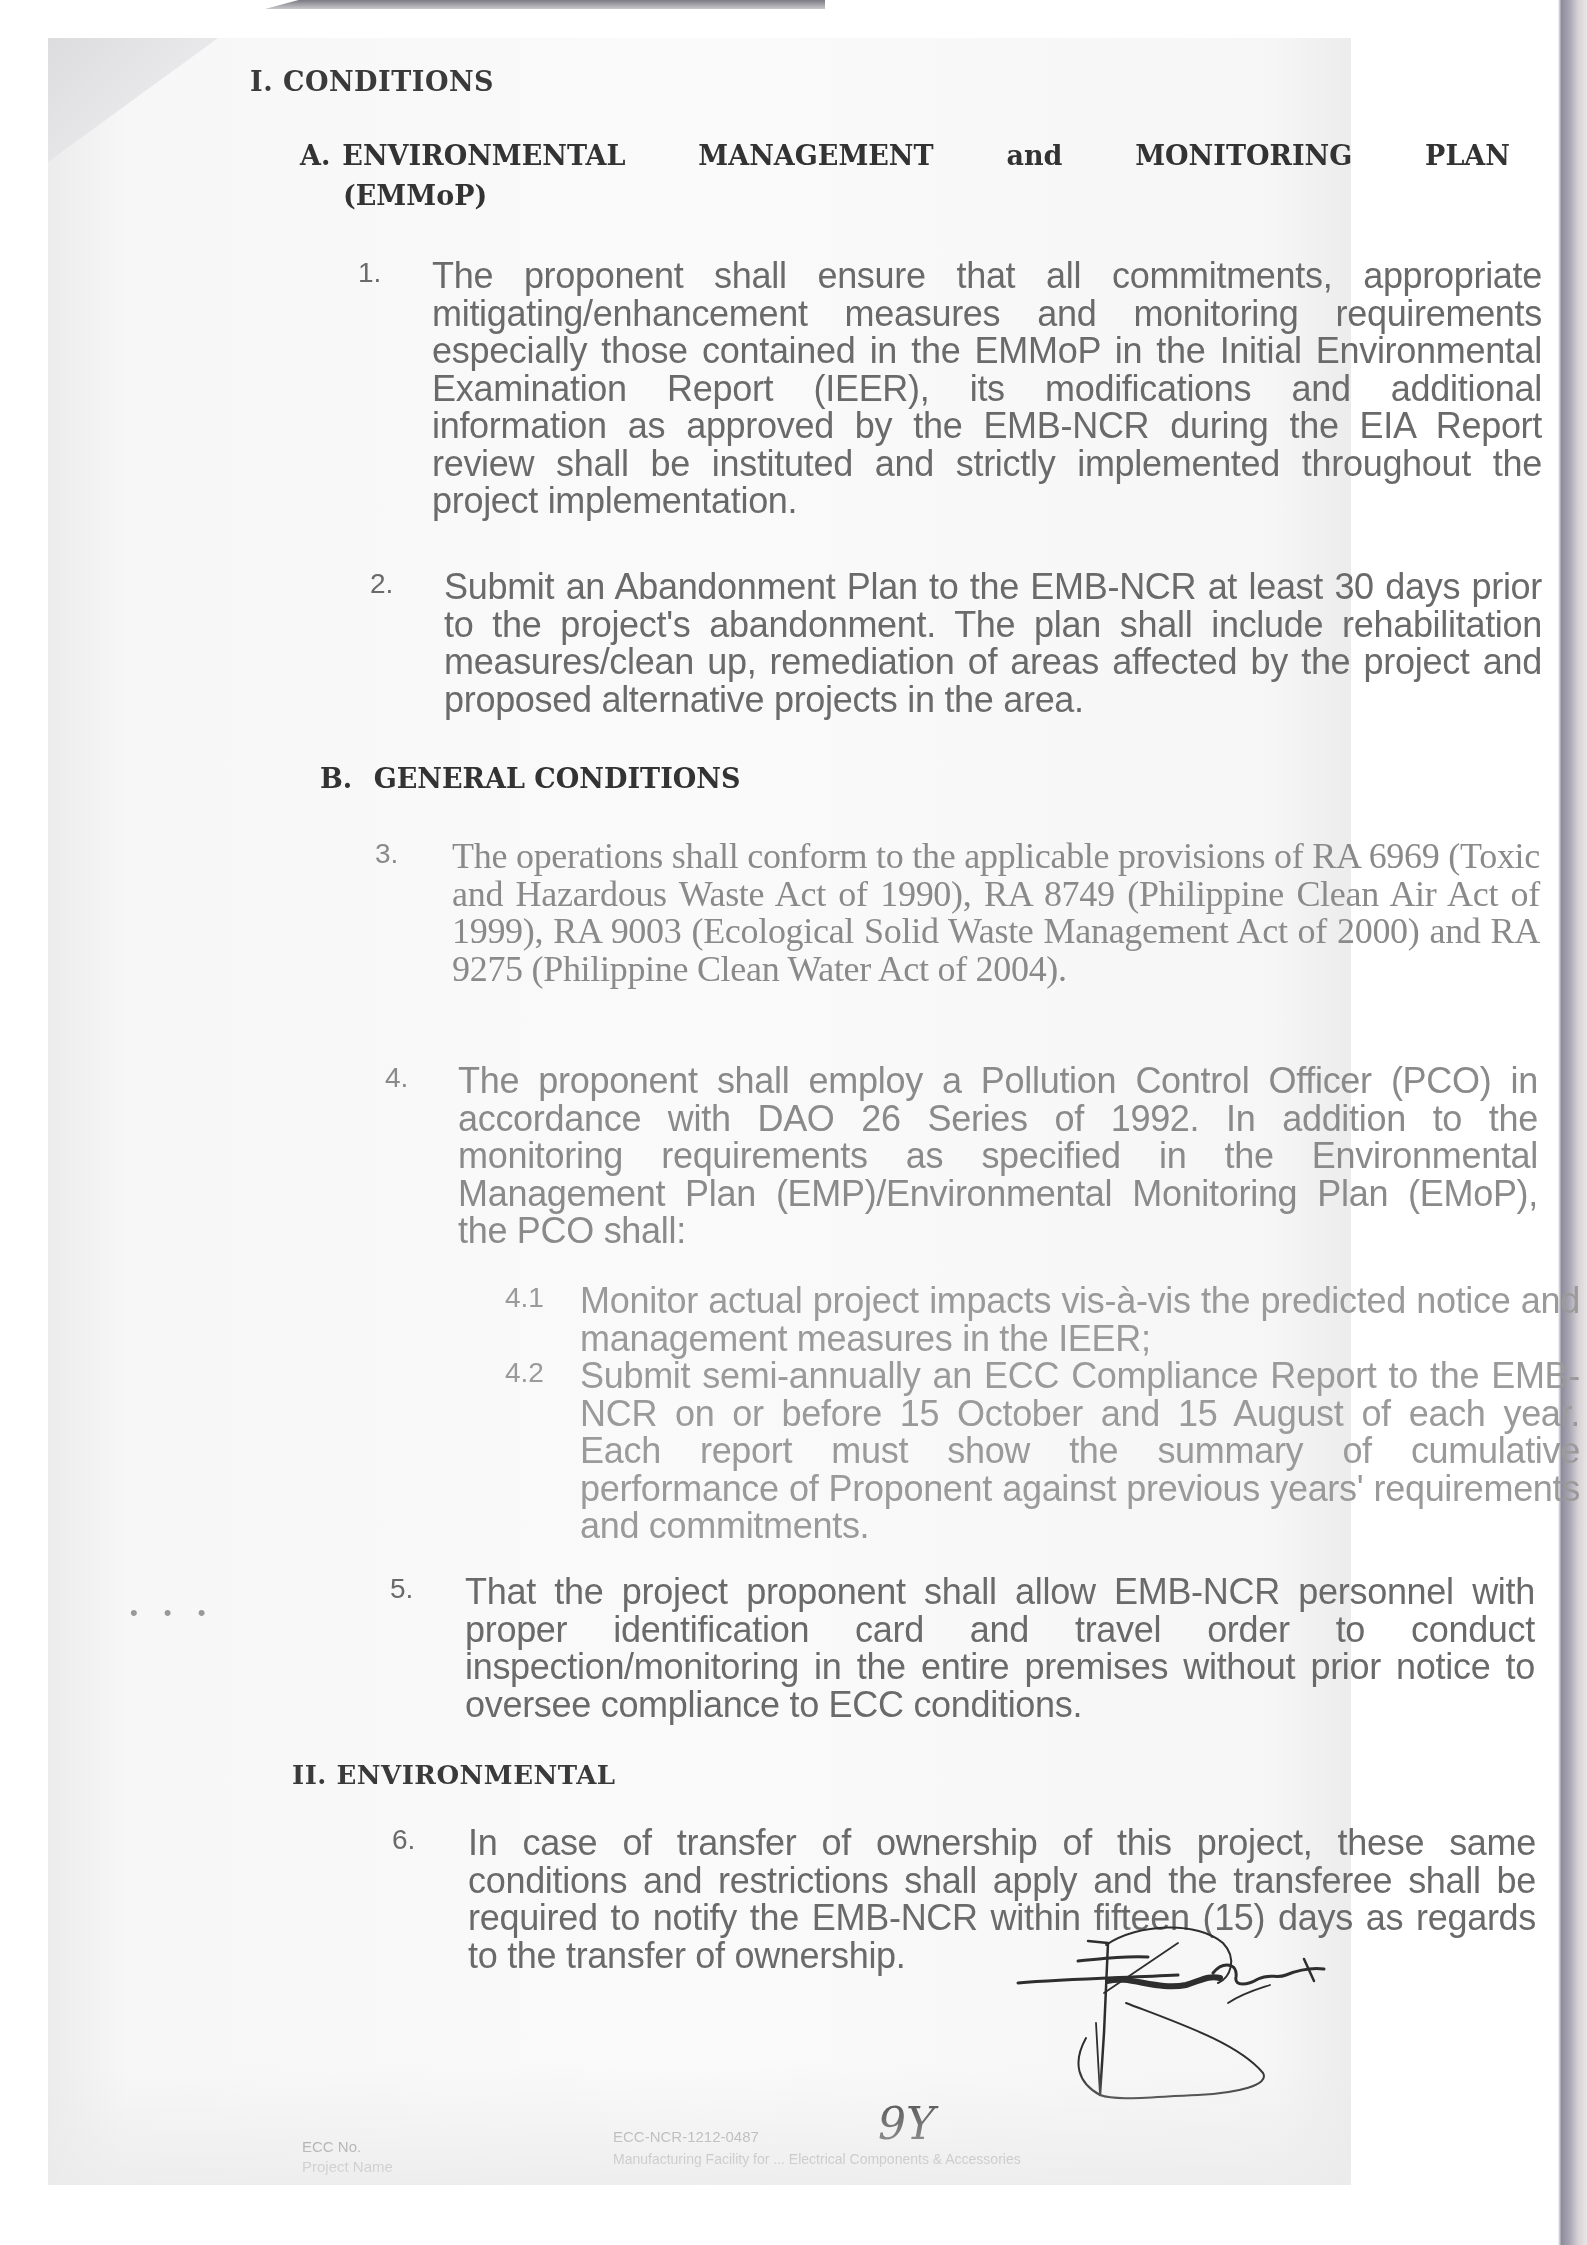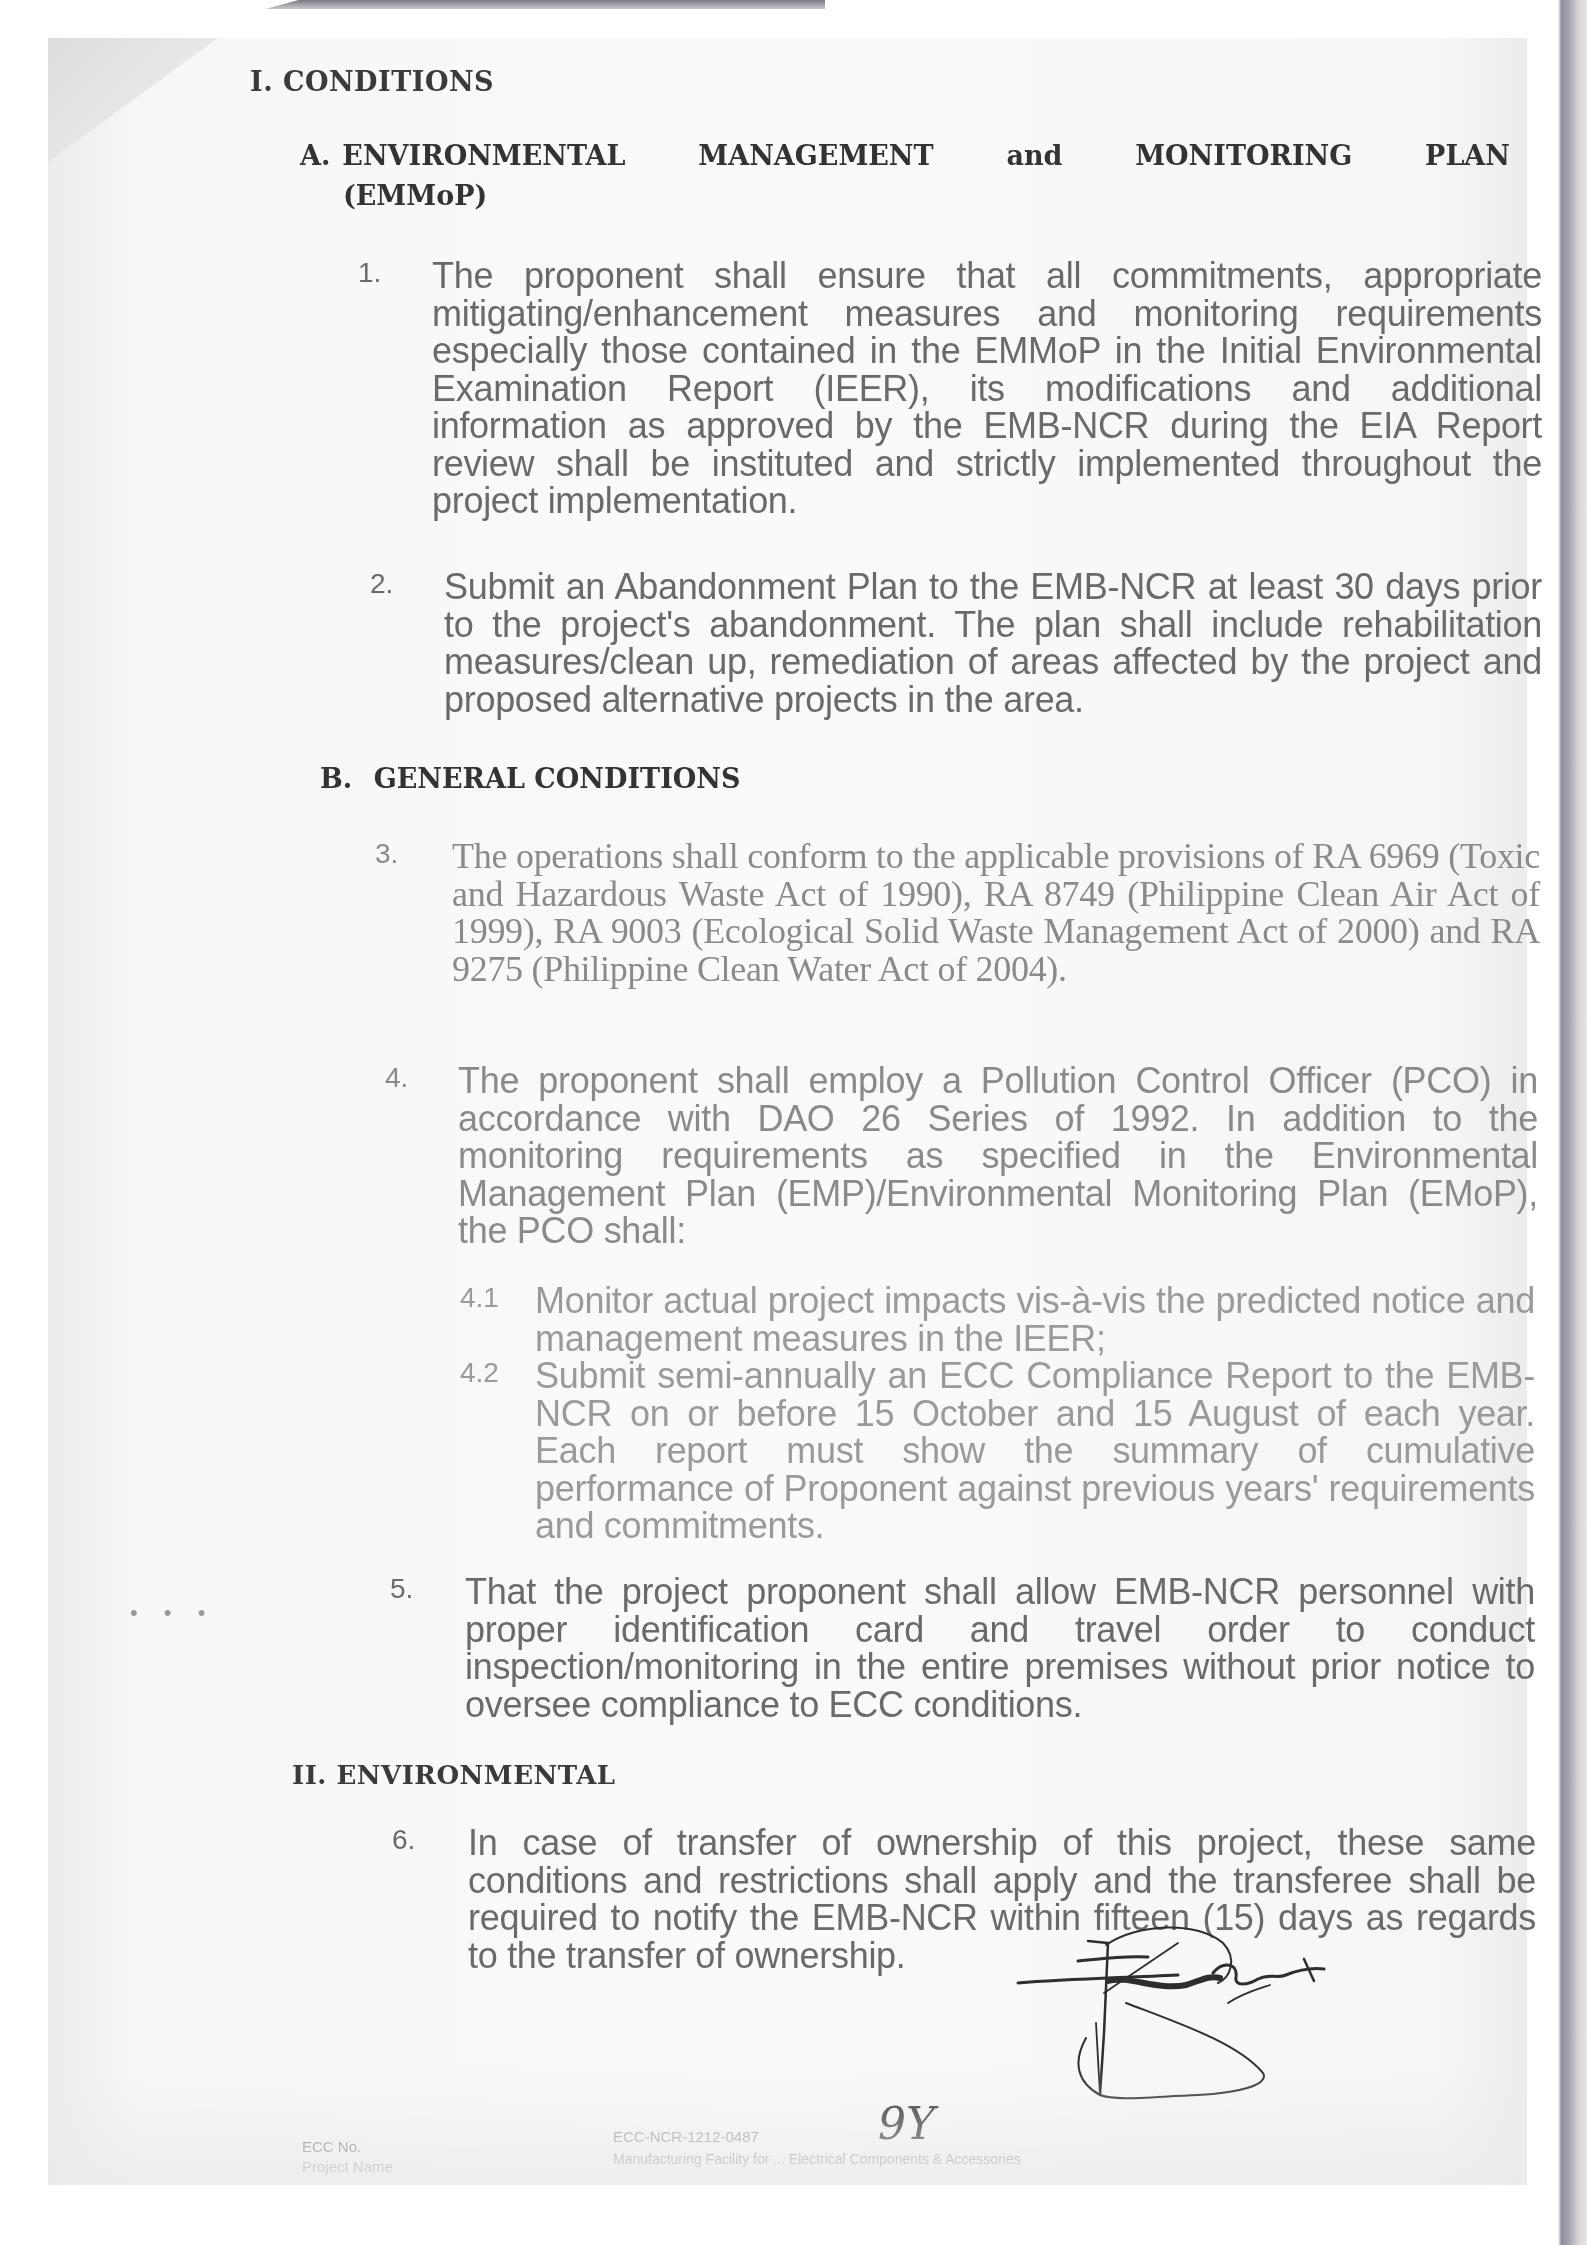--- a/index.html
+++ b/index.html
@@ -28,21 +28,21 @@
       left: 1558px;
       top: 0;
       width: 29px;
       height: 2245px;
       background: linear-gradient(to right, #ffffff 0, #8d8c9c 12%, #aaa7b4 40%, #d8d2d6 70%, #e9e6e6 100%);
     }
     .page {
       position: absolute;
       left: 48px;
       top: 38px;
-      width: 1479px;
+      width: 1303px;
       height: 2147px;
       background: linear-gradient(to right, #ececec 0%, #f7f7f7 6%, #fafafa 50%, #f6f6f6 94%, #ececec 100%);
       color: #2b2b2b;
     }
     .page::after {
       content: "";
       position: absolute;
       left: 0; right: 0; bottom: 0;
       height: 120px;
       background: linear-gradient(to bottom, rgba(255,255,255,0), rgba(235,235,235,0.8));
@@ -85,21 +85,21 @@
       font-family: "Liberation Sans", sans-serif;
       font-stretch: condensed;
       font-size: 36px;
       line-height: 37.5px;
       text-align: justify;
       text-align-last: left;
       letter-spacing: -0.3px;
     }
     .p-mid   { color: #6a6a6a; }
     .p-light { color: #8a8a8a; }
-    .p-faint { color: #9a9a9a; }
+    .p-faint { color: #9a9a9a; margin-left: 45px; }
 
     .footer-text {
       font-family: "Liberation Sans", sans-serif;
       font-size: 15px;
       color: #888;
       white-space: nowrap;
     }
     .page-mark {
       font-family: "DejaVu Serif", serif;
       font-style: italic;

